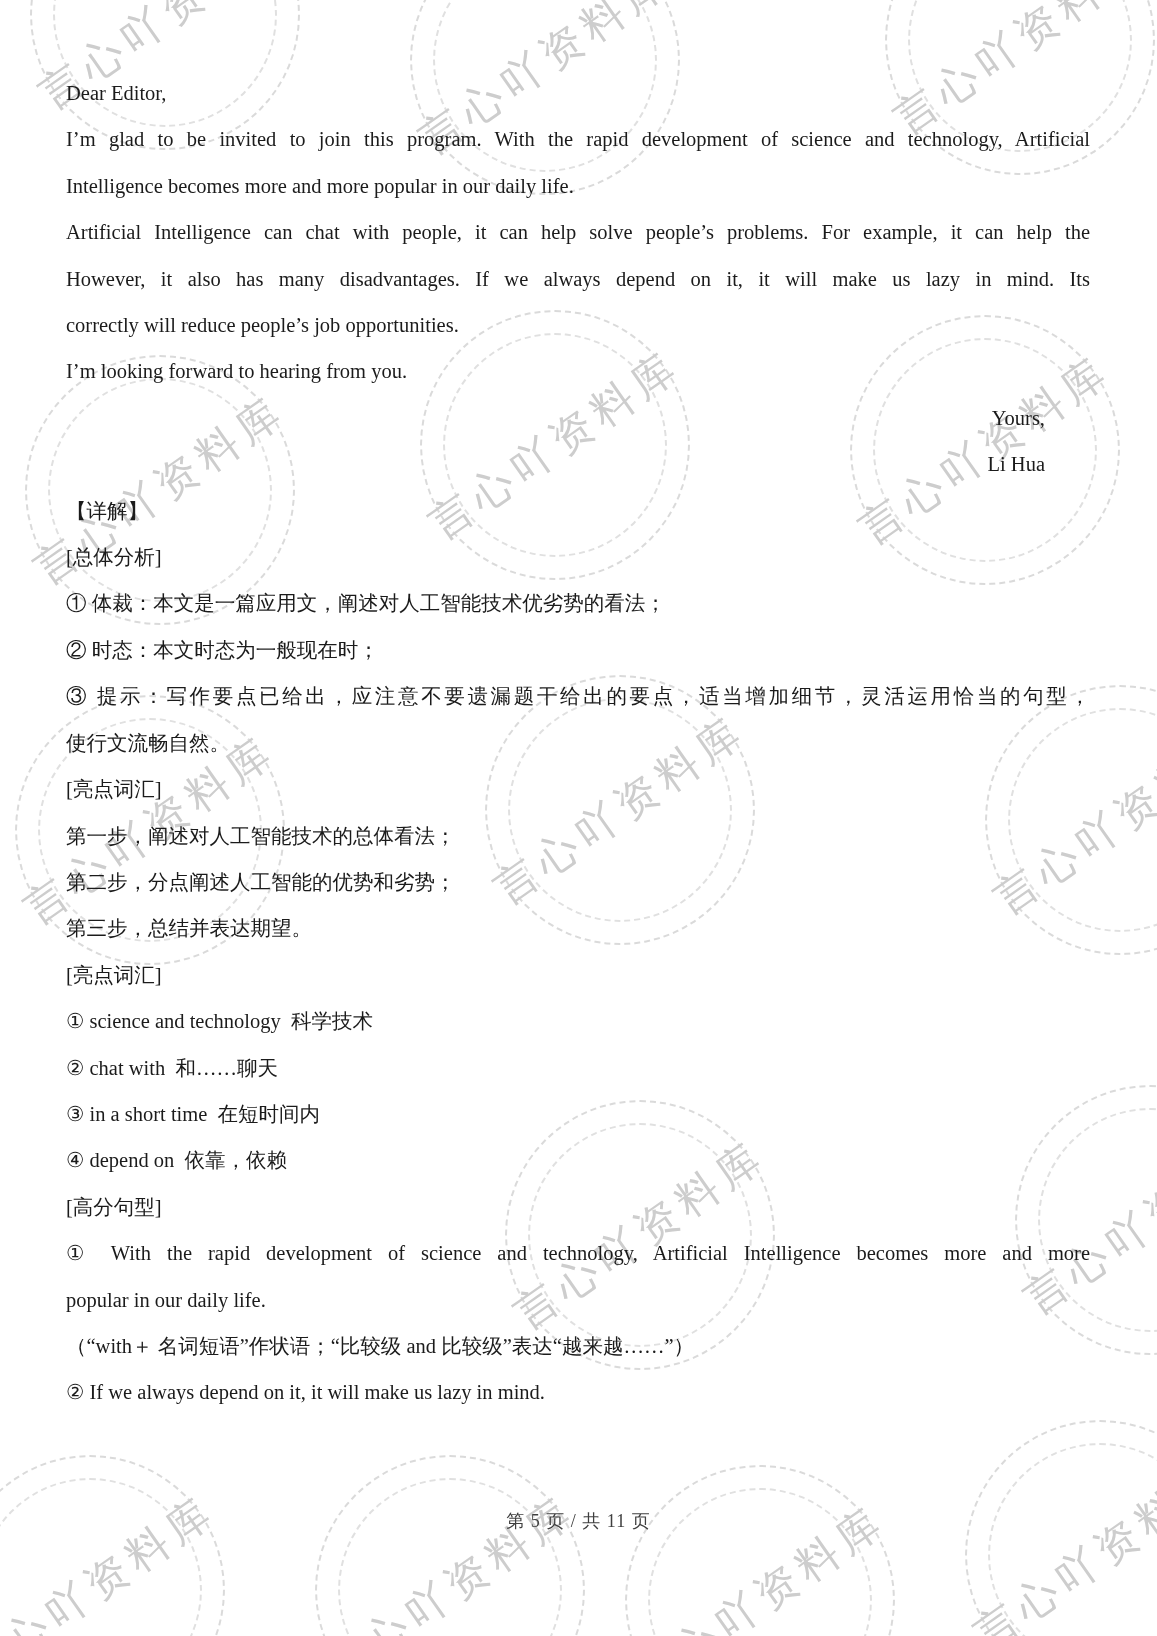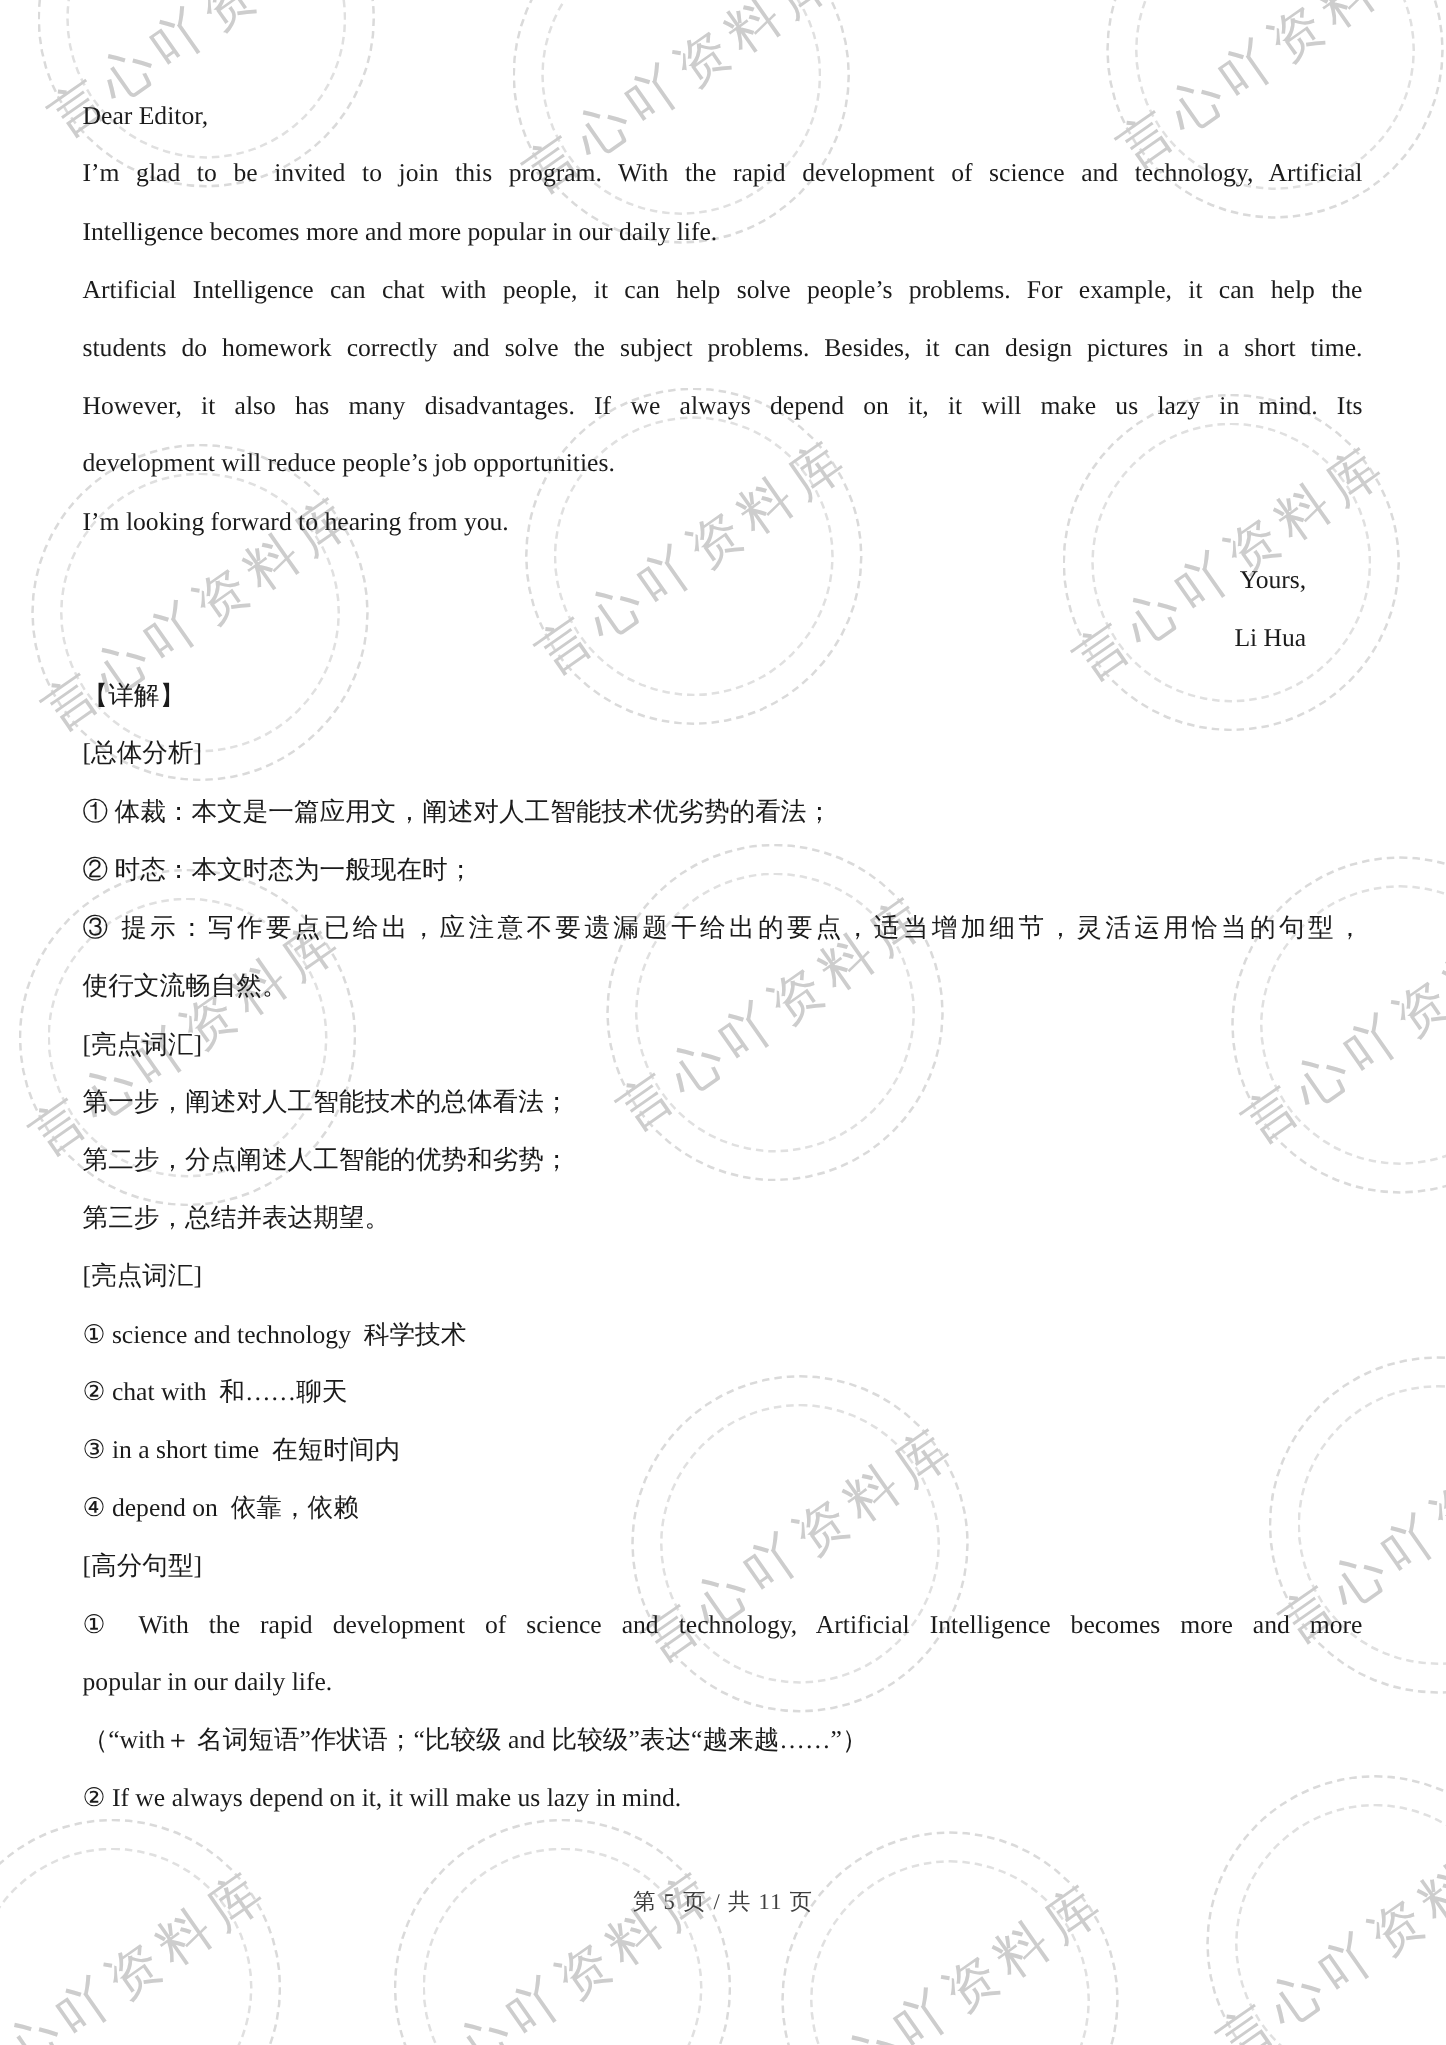--- a/index.html
+++ b/index.html
@@ -165,23 +165,22 @@
         <span class="wm-text">言心吖资料库</span>
       </div>
     </div>
 
   <main class="content">
 
     <div class="line">Dear Editor,</div>
     <div class="line jfull">I’m glad to be invited to join this program. With the rapid development of science and technology, Artificial</div>
     <div class="line">Intelligence becomes more and more popular in our daily life.</div>
     <div class="line jfull">Artificial Intelligence can chat with people, it can help solve people’s problems. For example, it can help the</div>
-    <div class="line jfull">students do homework correctly and solve the subject problems. Besides, it can design pictures in a short time.</div>
     <div class="line jfull">However, it also has many disadvantages. If we always depend on it, it will make us lazy in mind. Its</div>
-    <div class="line">development will reduce people’s job opportunities.</div>
+    <div class="line">correctly will reduce people’s job opportunities.</div>
     <div class="line">I’m looking forward to hearing from you.</div>
     <div class="line right">Yours,</div>
     <div class="line right">Li Hua</div>
 
     <div class="line">【详解】</div>
 
     <div class="line">[总体分析]</div>
     <div class="line">① 体裁：本文是一篇应用文，阐述对人工智能技术优劣势的看法；</div>
     <div class="line">② 时态：本文时态为一般现在时；</div>
     <div class="line jfull">③ 提示：写作要点已给出，应注意不要遗漏题干给出的要点，适当增加细节，灵活运用恰当的句型，</div>

